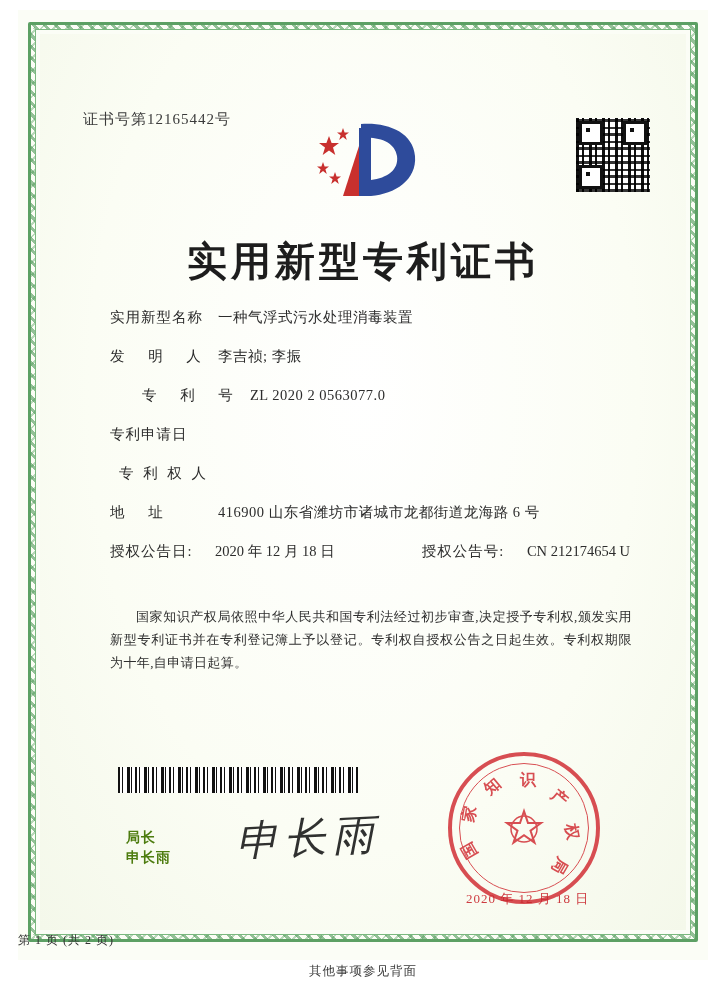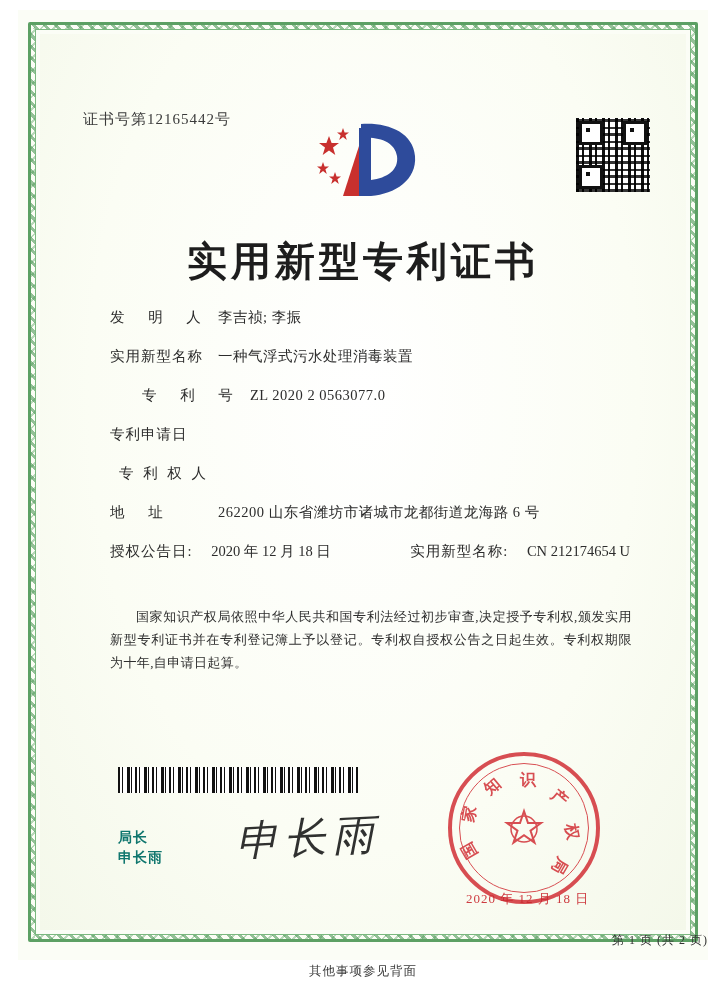--- a/index.html
+++ b/index.html
@@ -220,26 +220,26 @@
       #111 0 2px, #fff 2px 4px,
       #111 4px 5px, #fff 5px 9px,
       #111 9px 12px, #fff 12px 13px,
       #111 13px 14px, #fff 14px 17px
     );
   }
 
   
   .sig-block {
     position: absolute;
-    left: 100px;
+    left: 108px;
     top: 818px;
     font-size: 14px;
     line-height: 20px;
     font-weight: bold;
-    color: #0f766e;
+    color: #4d7c0f;
     letter-spacing: 1px;
   }
   .handwritten {
     position: absolute;
     left: 218px;
     top: 800px;
     font-size: 42px;
     color: #1b1b1b;
     font-family: "DejaVu Serif", serif;
     font-style: italic;
@@ -303,21 +303,21 @@
     letter-spacing: 1px;
     opacity: 0.9;
   }
 
   
   .page-num {
     position: absolute;
     left: 0;
     top: 922px;
     width: 100%;
-    text-align: right;
+    text-align: left;
     font-size: 12px;
     color: #333;
     letter-spacing: 1px;
   }
   .footnote {
     position: absolute;
     left: 0;
     top: 963px;
     width: 726px;
     text-align: center;
@@ -356,46 +356,46 @@
     <div class="qr">
       <span class="eye tl"></span>
       <span class="eye tr"></span>
       <span class="eye bl"></span>
     </div>
 
     <div class="title">实用新型专利证书</div>
 
     <div class="fields">
       <div class="field-row">
+        <div class="field-label lab-w1">实用新型名称</div>
+        <div class="field-value">一种气浮式污水处理消毒装置</div>
+      </div>
+      <div class="field-row">
         <div class="field-label lab-w2">发 明 人</div>
         <div class="field-value">李吉祯; 李振</div>
       </div>
       <div class="field-row">
-        <div class="field-label lab-w1">实用新型名称</div>
-        <div class="field-value">一种气浮式污水处理消毒装置</div>
-      </div>
-      <div class="field-row">
         <div class="field-label lab-w3">专 利 号</div>
         <div class="field-value">ZL 2020 2 0563077.0</div>
       </div>
       <div class="field-row">
         <div class="field-label lab-w4">专利申请日</div>
       </div>
       <div class="field-row">
         <div class="field-label lab-w5">专 利 权 人</div>
       </div>
       <div class="field-row">
         <div class="field-label lab-w6">地 址</div>
-        <div class="field-value">262200 山东省潍坊市诸城市龙都街道龙海路 6 号</div>
+        <div class="field-value">416900 山东省潍坊市诸城市龙都街道龙海路 6 号</div>
       </div>
       <div class="row-split">
         <span class="half-label">授权公告日:</span>
         <span class="half-value">2020 年 12 月 18 日</span>
         <span class="spacer"></span>
-        <span class="half-label">实用新型名称:</span>
+        <span class="half-label">授权公告号:</span>
         <span class="half-value">CN 212174654 U</span>
       </div>
     </div>
 
     <div class="paras">
       <p>国家知识产权局依照中华人民共和国专利法经过初步审查,决定授予专利权,颁发实用新型专利证书并在专利登记簿上予以登记。专利权自授权公告之日起生效。专利权期限为十年,自申请日起算。</p>
     </div>
 
     <div class="barcode"></div>
 

